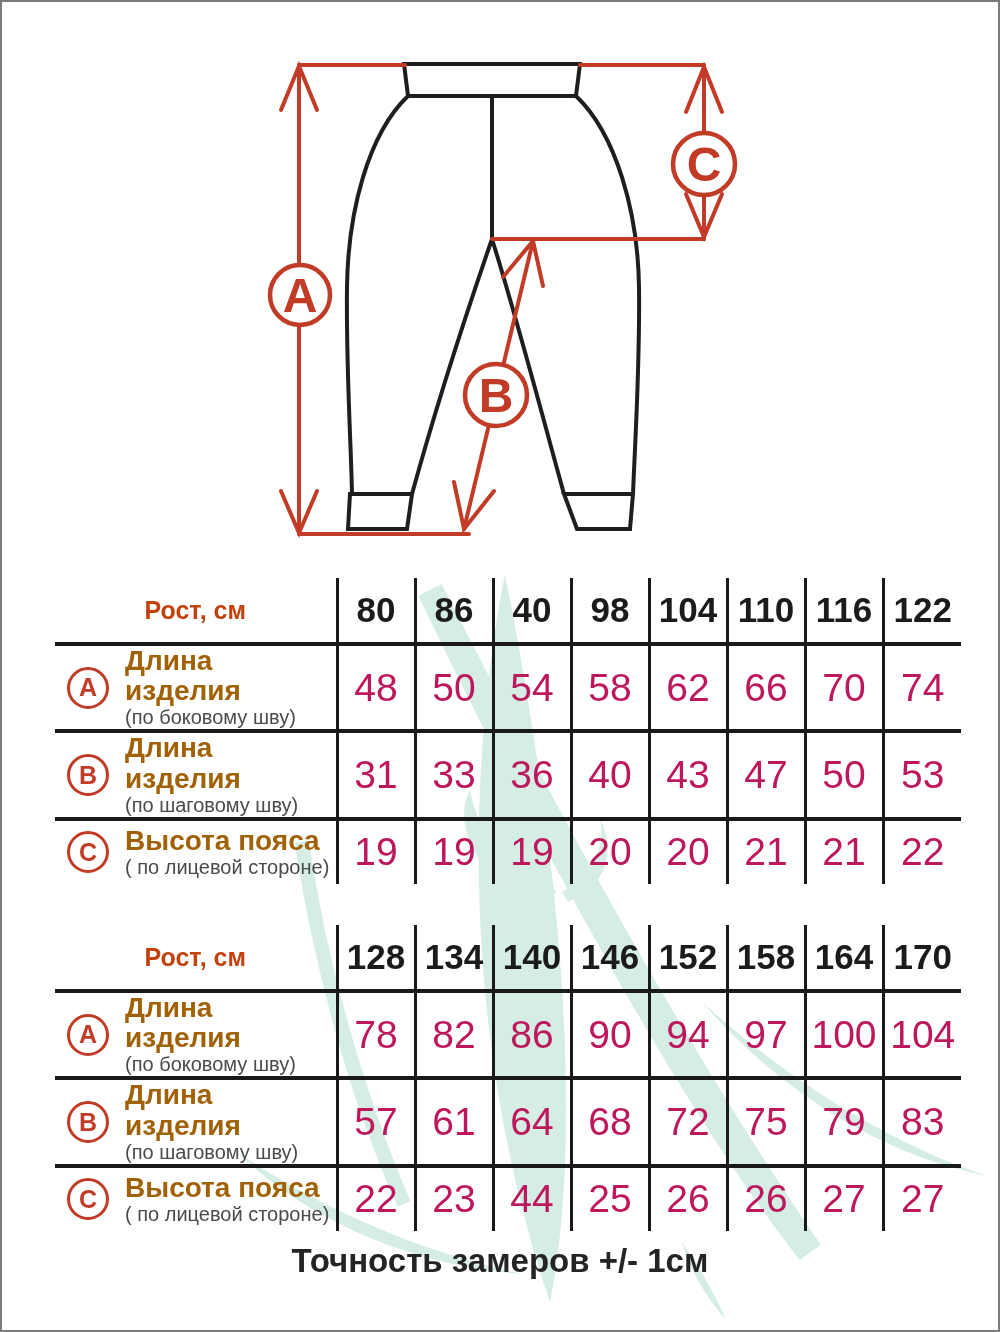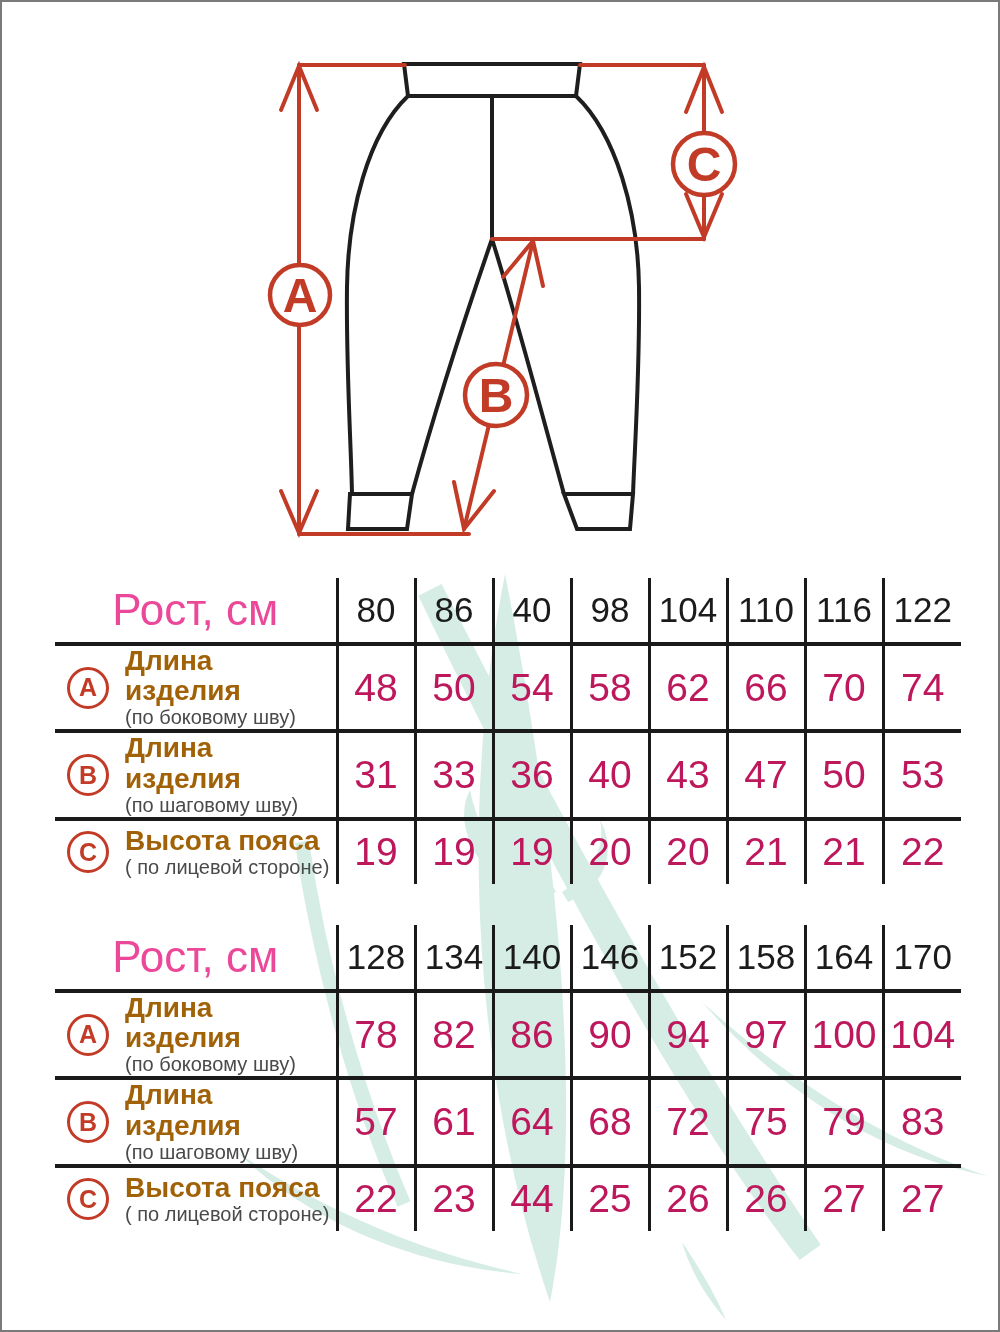--- a/index.html
+++ b/index.html
@@ -20,22 +20,22 @@
   #table-2{top:923px;}
   col.c-label{width:282px;}
   col.c-size{width:78px;}
   td{padding:0;text-align:center;vertical-align:middle;}
   td.size{border-left:3px solid #1a1a1a;}
   tr.rule td{border-top:4px solid #1a1a1a;}
   tr.head td{height:64px;}
   tr.r-a td{height:77px;}
   tr.r-b td{height:78px;}
   tr.r-c td{height:63px;}
-  .t-title{font-weight:normal;font-size:44px;color:#ec4899;}
-  .sizeh{font-weight:normal;font-size:35px;color:#1b1b1b;}
+  .t-title{font-weight:bold;font-size:25px;color:#c2410c;}
+  .sizeh{font-weight:bold;font-size:35px;color:#1b1b1b;}
   td.val{font-size:39px;color:#be185d;}
   .labwrap{display:flex;align-items:center;gap:16px;padding-left:12px;text-align:left;}
   .marker{
     flex:0 0 auto;width:36px;height:36px;border:3px solid #c23b27;border-radius:50%;
     display:flex;align-items:center;justify-content:center;
     font-weight:bold;font-size:25px;color:#c23b27;
   }
   .lab-main{font-size:28px;color:#a16207;display:block;line-height:1.08;font-weight:bold;}
   .lab-sub{font-size:20px;color:#4a4a4a;display:block;line-height:1.15;}
   .footer-note{
@@ -274,14 +274,15 @@
       <td class="size val">44</td>
       <td class="size val">25</td>
       <td class="size val">26</td>
       <td class="size val">26</td>
       <td class="size val">27</td>
       <td class="size val">27</td>
     </tr>
   </tbody>
     </table>
 
+  <div class="footer-note">Точность замеров +/- 1см</div>
 
 </div>
 
 </body></html>

